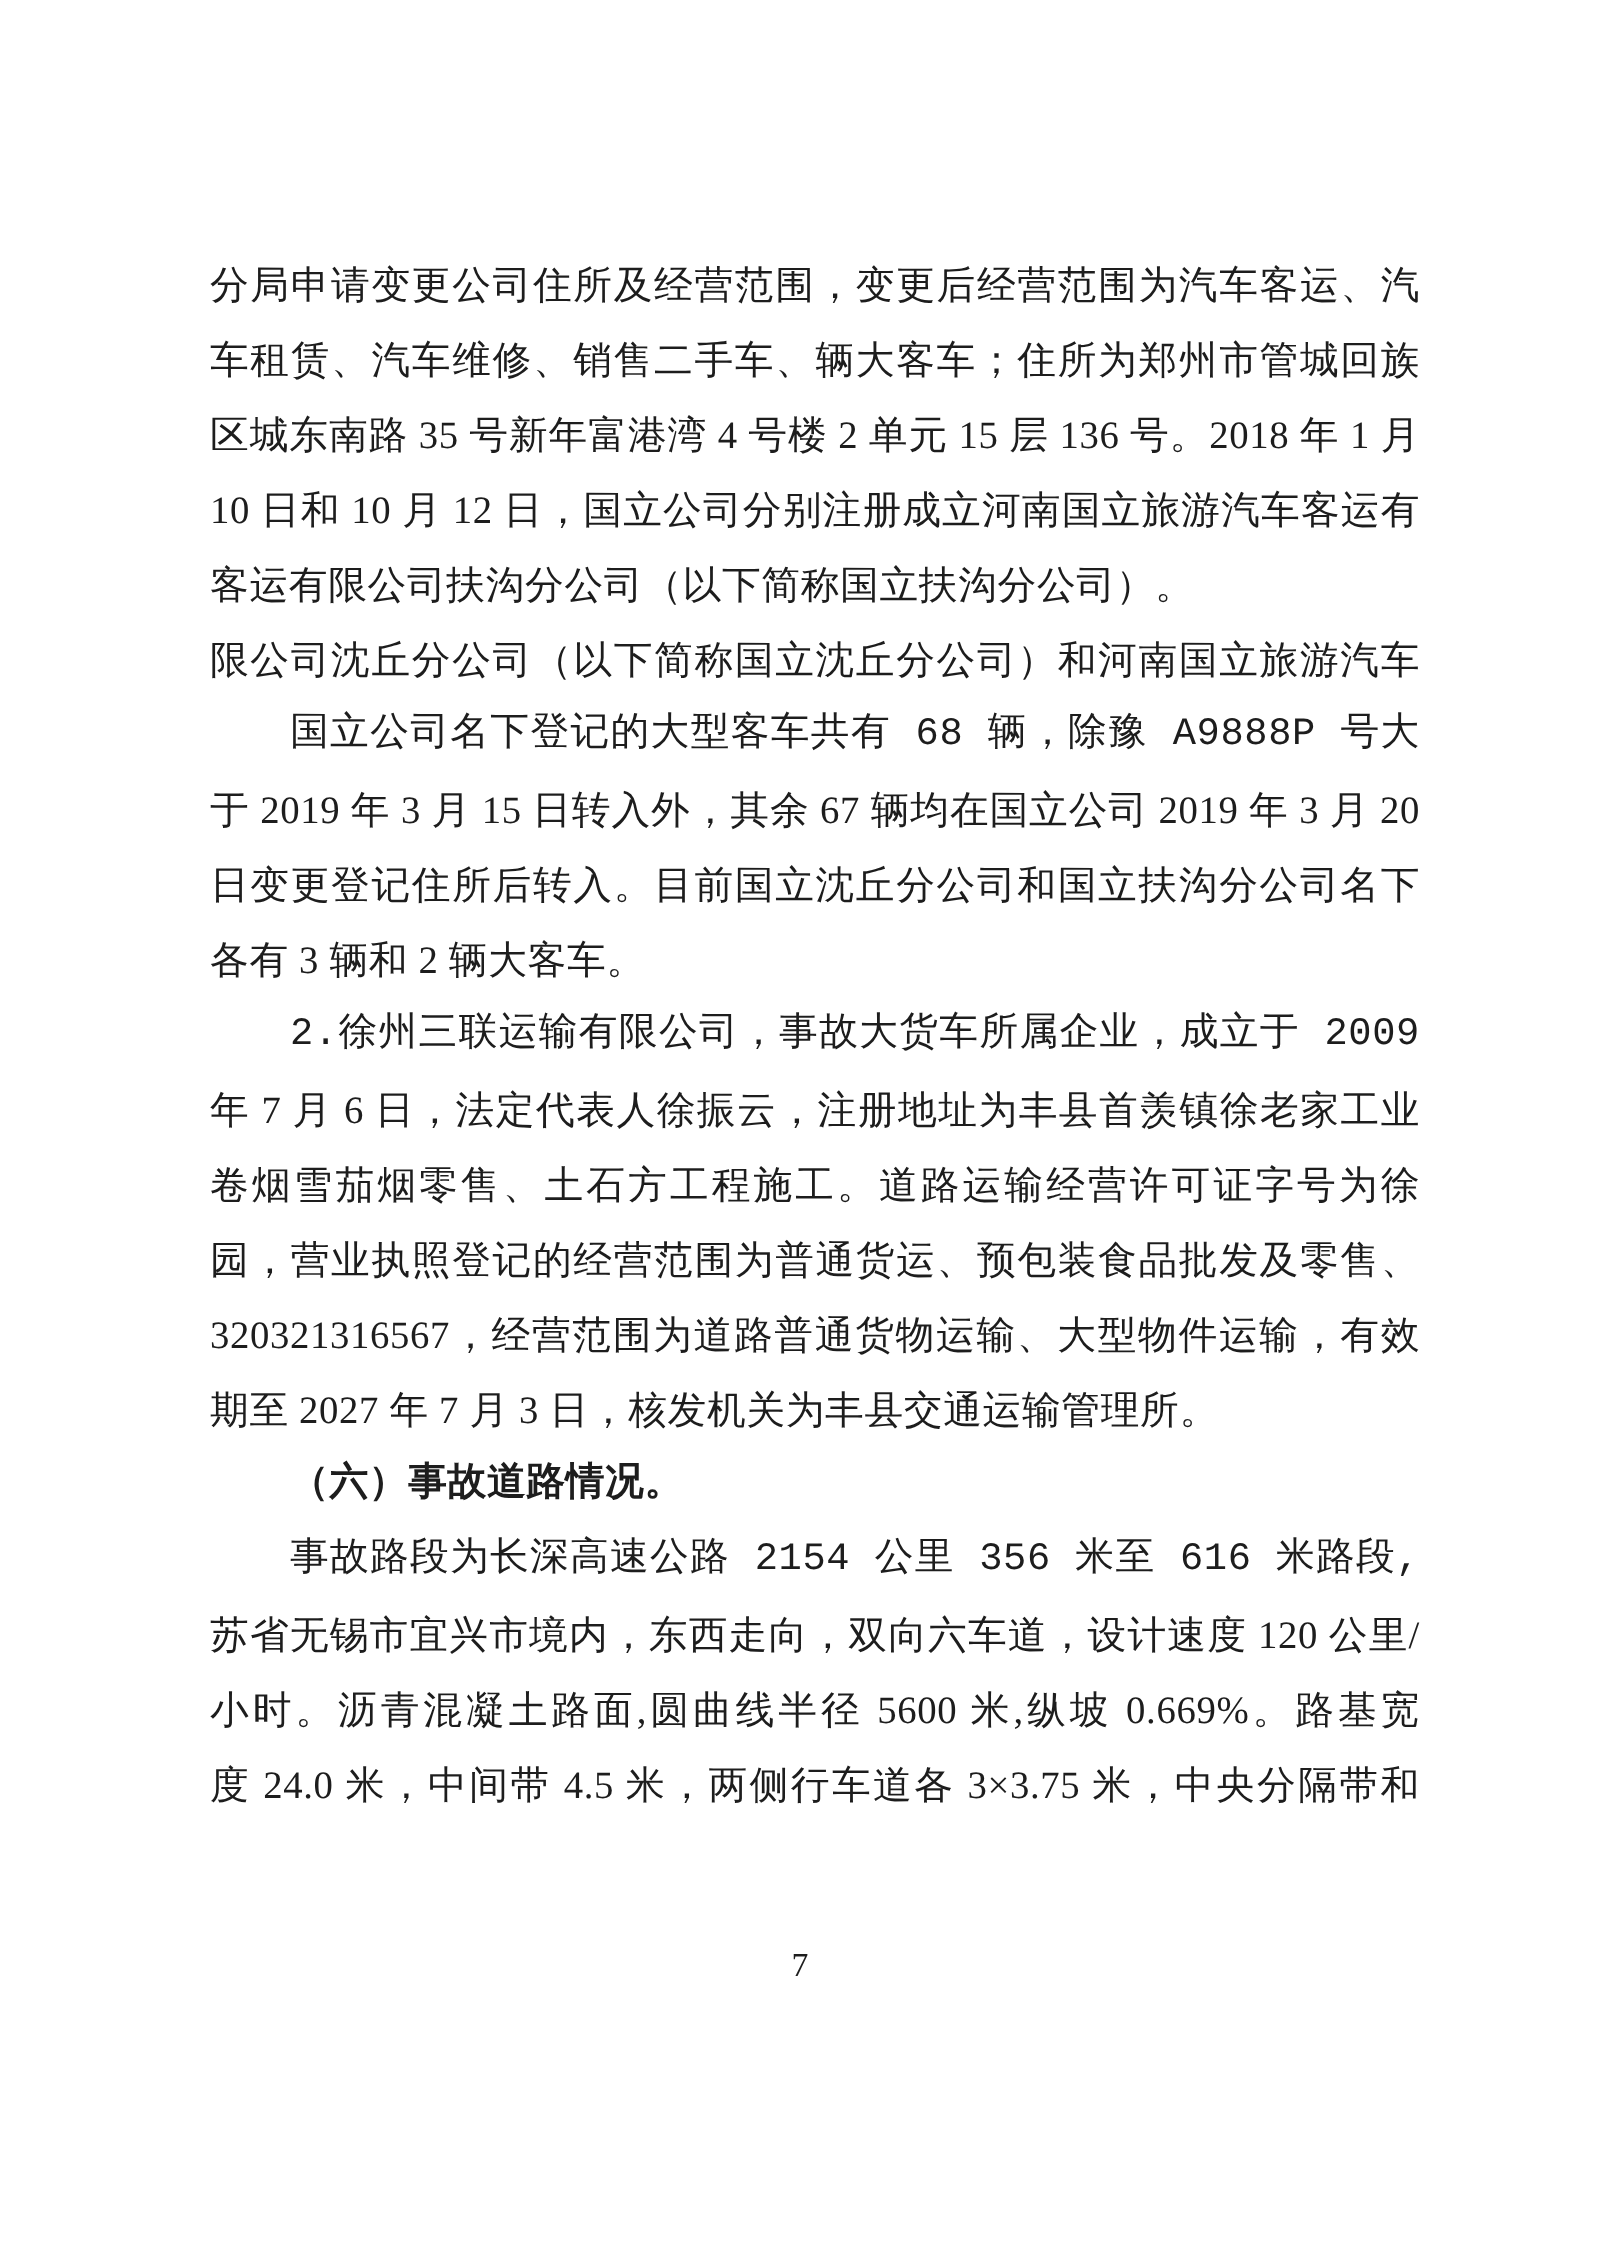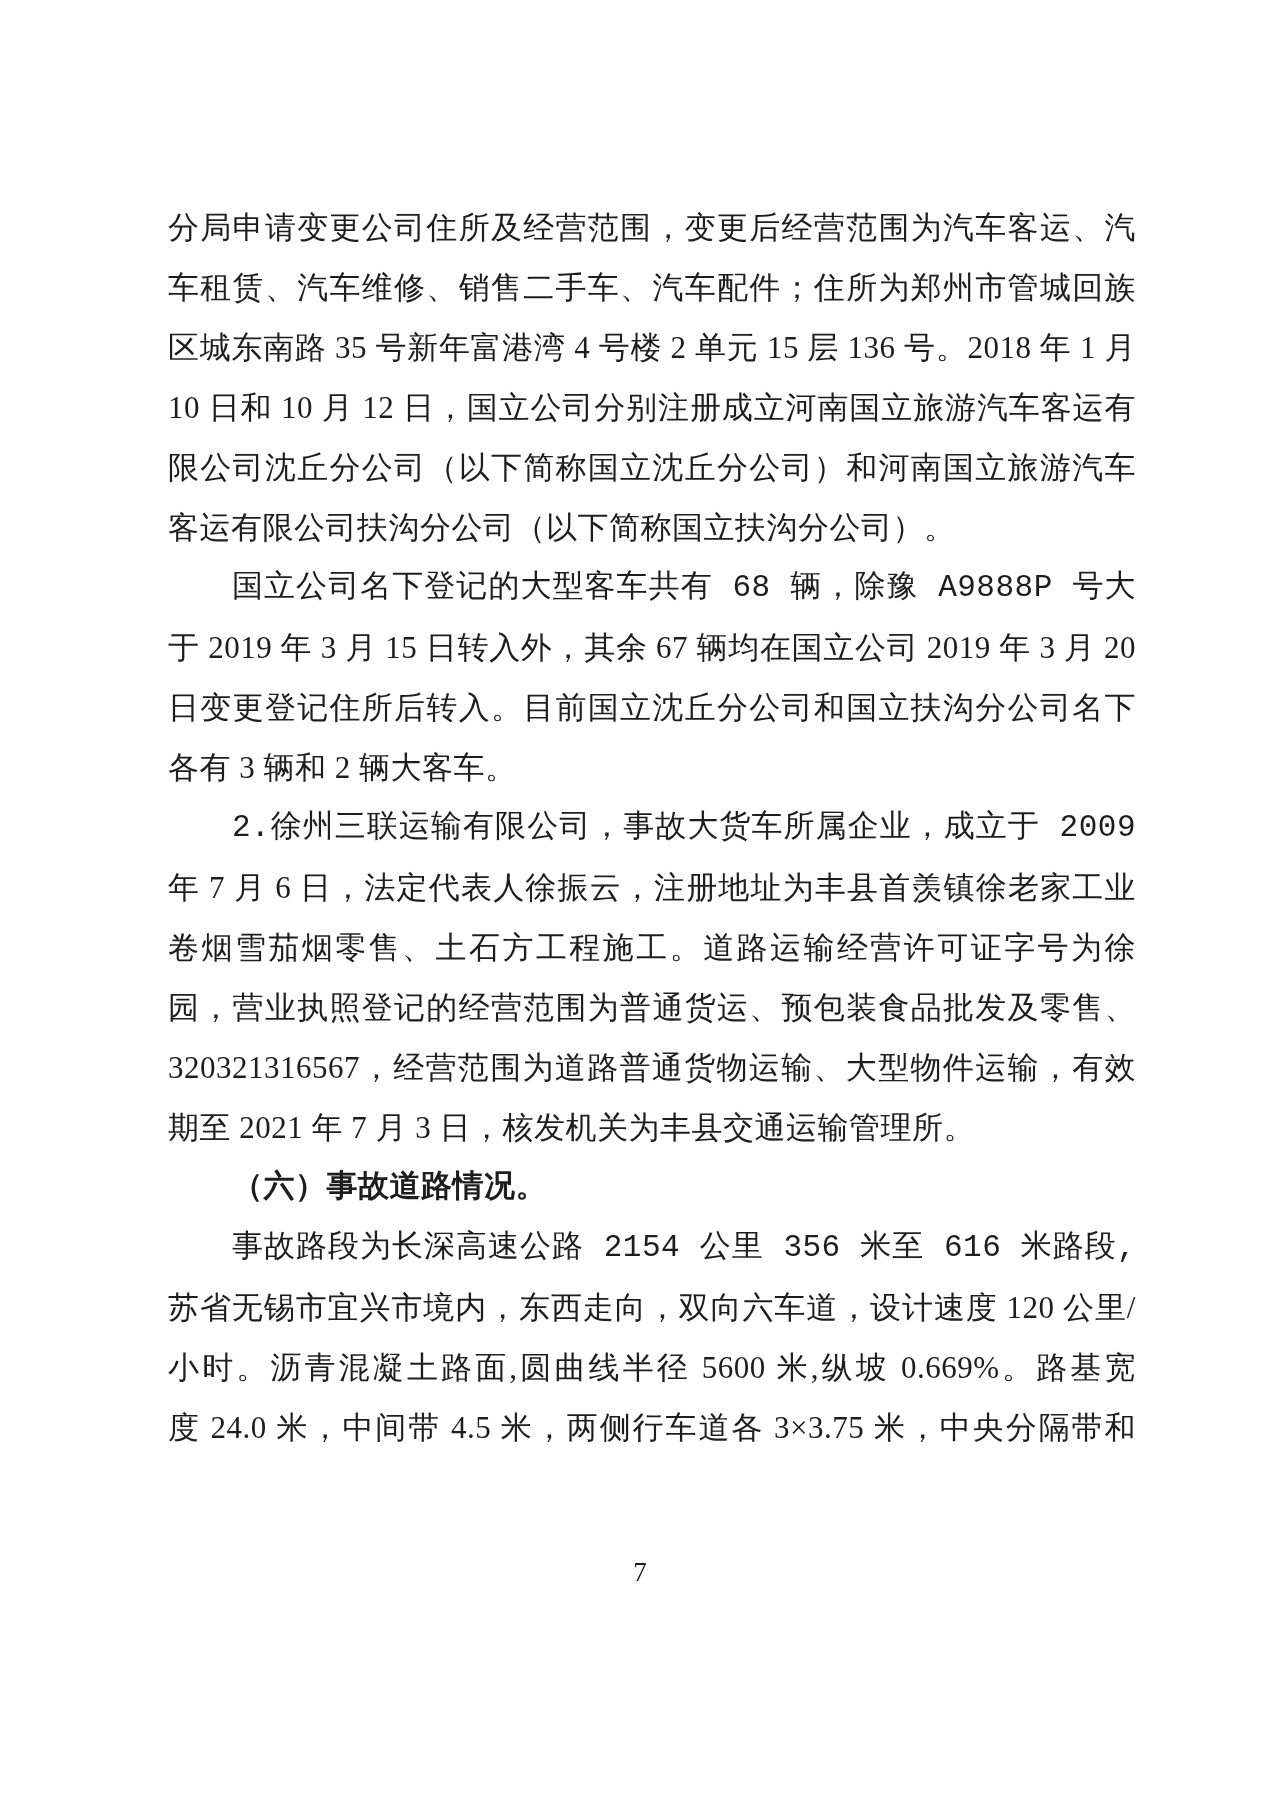--- a/index.html
+++ b/index.html
@@ -52,35 +52,35 @@
     line-height: 40px;
     color: #1d1d1d;
   }
 </style>
 </head>
 <body>
 
 <div class="page">
   <div class="text-block">
       <div class="line">分局申请变更公司住所及经营范围，变更后经营范围为汽车客运、汽</div>
-      <div class="line">车租赁、汽车维修、销售二手车、汽车配件；住所为郑州市管城回族</div>
+      <div class="line">车租赁、汽车维修、销售二手车、辆大客车；住所为郑州市管城回族</div>
       <div class="line">区城东南路 35 号新年富港湾 4 号楼 2 单元 15 层 136 号。2018 年 1 月</div>
       <div class="line">10 日和 10 月 12 日，国立公司分别注册成立河南国立旅游汽车客运有</div>
+      <div class="line last">客运有限公司扶沟分公司（以下简称国立扶沟分公司）。</div>
       <div class="line">限公司沈丘分公司（以下简称国立沈丘分公司）和河南国立旅游汽车</div>
-      <div class="line last">客运有限公司扶沟分公司（以下简称国立扶沟分公司）。</div>
       <div class="line indent">国立公司名下登记的大型客车共有 68 辆，除豫 A9888P 号大客车</div>
       <div class="line">于 2019 年 3 月 15 日转入外，其余 67 辆均在国立公司 2019 年 3 月 20</div>
       <div class="line">日变更登记住所后转入。目前国立沈丘分公司和国立扶沟分公司名下</div>
       <div class="line last">各有 3 辆和 2 辆大客车。</div>
       <div class="line indent">2.徐州三联运输有限公司，事故大货车所属企业，成立于 2009</div>
       <div class="line">年 7 月 6 日，法定代表人徐振云，注册地址为丰县首羡镇徐老家工业</div>
       <div class="line">卷烟雪茄烟零售、土石方工程施工。道路运输经营许可证字号为徐</div>
       <div class="line">园，营业执照登记的经营范围为普通货运、预包装食品批发及零售、</div>
       <div class="line">320321316567，经营范围为道路普通货物运输、大型物件运输，有效</div>
-      <div class="line last">期至 2021 年 7 月 3 日，核发机关为丰县交通运输管理所。</div>
+      <div class="line last">期至 2027 年 7 月 3 日，核发机关为丰县交通运输管理所。</div>
       <div class="line indent bold last">（六）事故道路情况。</div>
       <div class="line indent">事故路段为长深高速公路 2154 公里 356 米至 616 米路段,位于江</div>
       <div class="line">苏省无锡市宜兴市境内，东西走向，双向六车道，设计速度 120 公里/</div>
       <div class="line">小时。沥青混凝土路面,圆曲线半径 5600 米,纵坡 0.669%。路基宽</div>
       <div class="line">度 24.0 米，中间带 4.5 米，两侧行车道各 3×3.75 米，中央分隔带和</div>
     </div>
   <div class="page-num">7</div>
 </div>
 
 </body></html>

